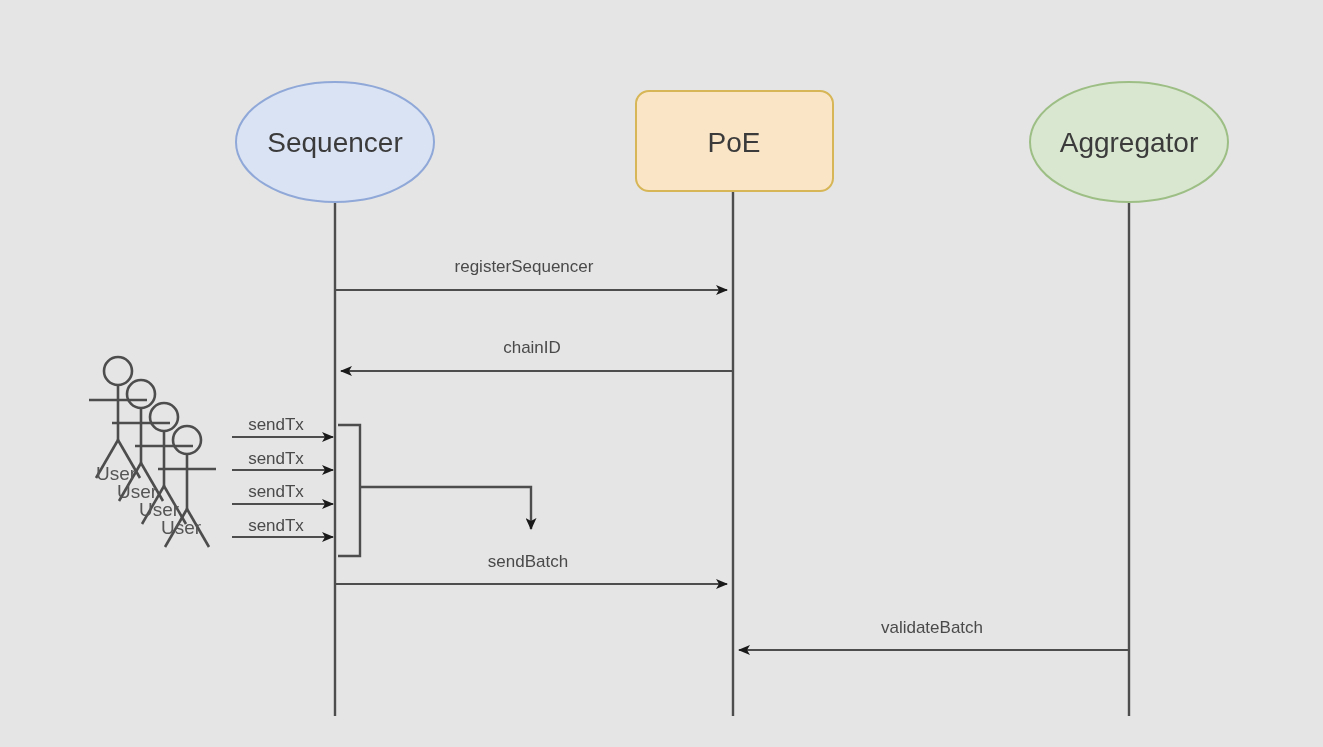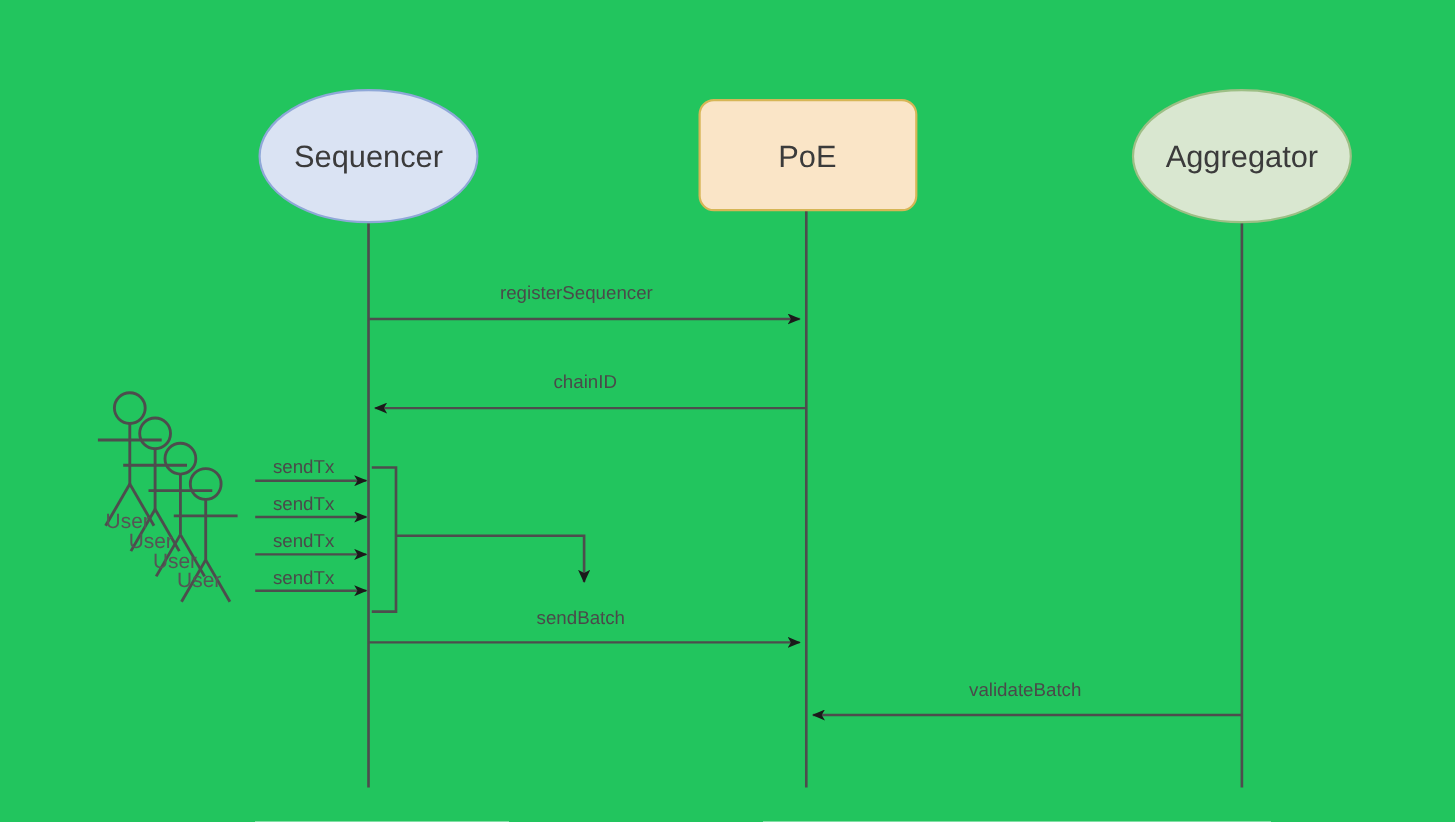--- a/index.html
+++ b/index.html
@@ -7,21 +7,21 @@
     padding: 0;
     background: #ffffff;
   }
   body {
     font-family: "Liberation Sans", sans-serif;
   }
   #canvas {
     position: relative;
     width: 1323px;
     height: 747px;
-    background: #22c55e;
+    background: #e5e5e5;
     overflow: hidden;
   }
   #diagram-svg {
     position: absolute;
     left: 0;
     top: 0;
     width: 1323px;
     height: 747px;
   }
   .node-label {

